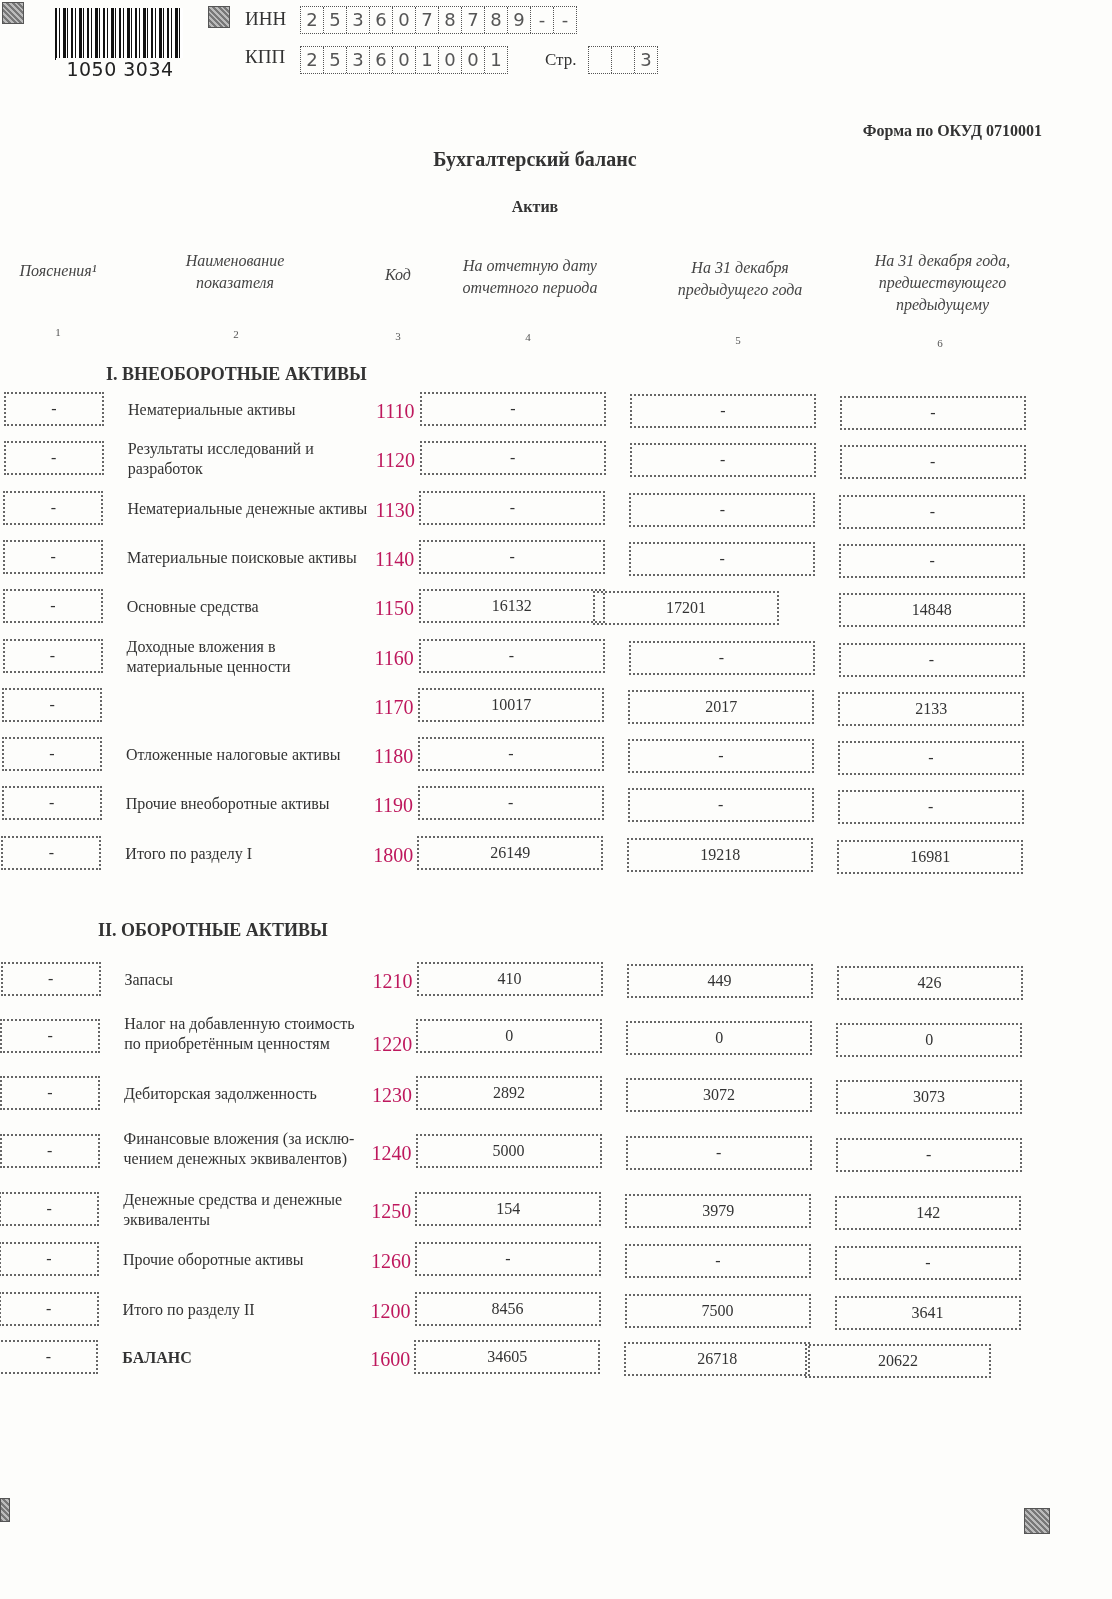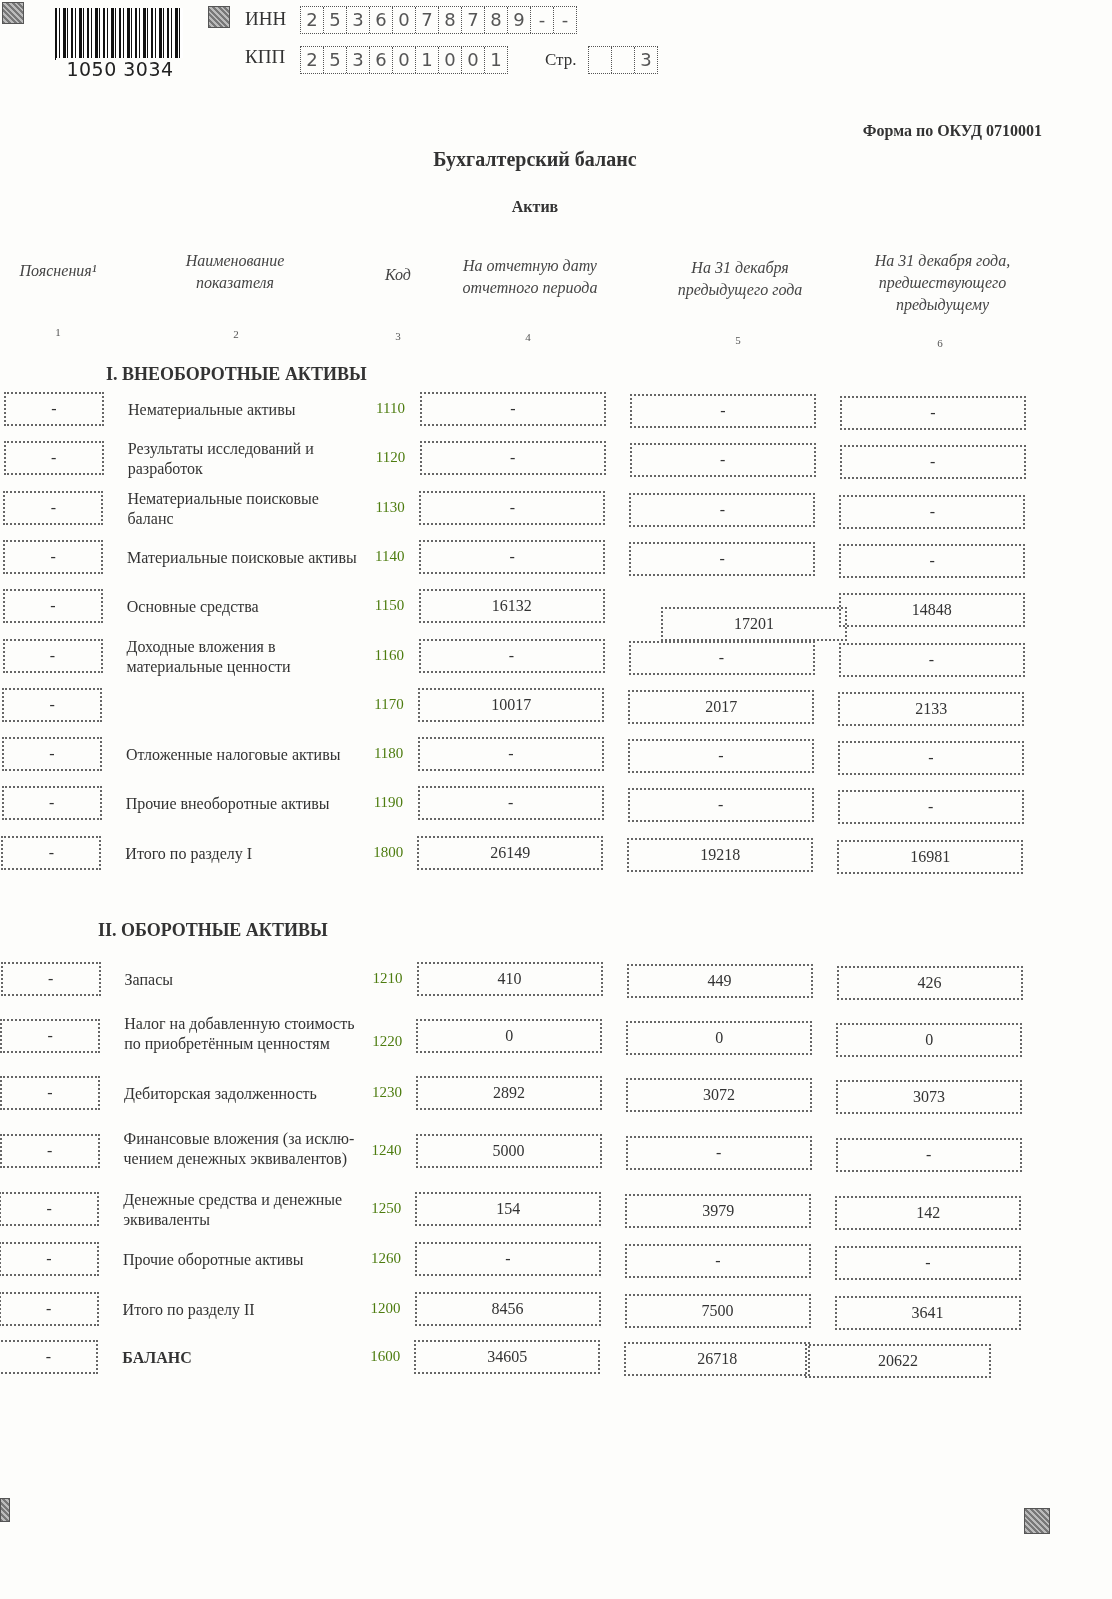--- a/index.html
+++ b/index.html
@@ -47,21 +47,21 @@
     position: absolute; border: 2px dotted #666; box-sizing: border-box;
     text-align: center; font-size: 16px; color: #333;
     display: flex; align-items: center; justify-content: center;
   }
   .note-box { width: 100px; height: 34px; }
   .val-box { width: 186px; height: 34px; }
   .row-label {
     position: absolute; font-size: 16px; line-height: 20px; color: #333;
     width: 240px; display: flex; align-items: center;
   }
-  .row-code { position: absolute; font-size: 15px; color: #4d7c0f; }
+  .row-code { position: absolute; font-size: 20px; color: #be185d; }
   .bold { font-weight: bold; }
 </style>
 </head>
 <body>
 
 <div class="marker" style="left:2px; top:2px;"></div>
 <div class="barcode"></div>
 <div class="barcode-num">1050 3034</div>
 <div class="marker" style="left:208px; top:6px;"></div>
 
@@ -133,40 +133,40 @@
     <div class="row" style="top: 437.3px;">
       <div class="note-box" style="left: 3.7042px; top: 4px;">-</div>
       <div class="row-label" style="left: 127.704px; top: 0px; height: 44px;">Результаты исследований и разработок</div>
       <div class="row-code" style="left: 375.704px; top: 12px;">1120</div>
       <div class="val-box" style="left: 419.704px; top: 4px;">-</div>
       <div class="val-box" style="left: 629.704px; top: 6px;">-</div>
       <div class="val-box" style="left: 839.704px; top: 8px;">-</div>
     </div>
     <div class="row" style="top: 486.6px;">
       <div class="note-box" style="left: 3.4084px; top: 4px;">-</div>
-      <div class="row-label" style="left: 127.408px; top: 0px; height: 44px;">Нематериальные поисковые баланс</div>
+      <div class="row-label" style="left: 127.408px; top: 0px; height: 44px;">Нематериальные денежные активы</div>
       <div class="row-code" style="left: 375.408px; top: 12px;">1130</div>
       <div class="val-box" style="left: 419.408px; top: 4px;">-</div>
       <div class="val-box" style="left: 629.408px; top: 6px;">-</div>
       <div class="val-box" style="left: 839.408px; top: 8px;">-</div>
     </div>
     <div class="row" style="top: 535.9px;">
       <div class="note-box" style="left: 3.1126px; top: 4px;">-</div>
       <div class="row-label" style="left: 127.113px; top: 0px; height: 44px;">Материальные поисковые активы</div>
       <div class="row-code" style="left: 375.113px; top: 12px;">1140</div>
       <div class="val-box" style="left: 419.113px; top: 4px;">-</div>
       <div class="val-box" style="left: 629.113px; top: 6px;">-</div>
       <div class="val-box" style="left: 839.113px; top: 8px;">-</div>
     </div>
     <div class="row" style="top: 585.2px;">
       <div class="note-box" style="left: 2.8168px; top: 4px;">-</div>
       <div class="row-label" style="left: 126.817px; top: 0px; height: 44px;">Основные средства</div>
       <div class="row-code" style="left: 374.817px; top: 12px;">1150</div>
       <div class="val-box" style="left: 418.817px; top: 4px;">16132</div>
-      <div class="val-box" style="left: 661px; top: 6px; margin-top: 16px;">17201</div>
+      <div class="val-box" style="left: 593px; top: 6px;">17201</div>
       <div class="val-box" style="left: 838.817px; top: 8px;">14848</div>
     </div>
     <div class="row" style="top: 634.5px;">
       <div class="note-box" style="left: 2.521px; top: 4px;">-</div>
       <div class="row-label" style="left: 126.521px; top: 0px; height: 44px;">Доходные вложения в материальные ценности</div>
       <div class="row-code" style="left: 374.521px; top: 12px;">1160</div>
       <div class="val-box" style="left: 418.521px; top: 4px;">-</div>
       <div class="val-box" style="left: 628.521px; top: 6px;">-</div>
       <div class="val-box" style="left: 838.521px; top: 8px;">-</div>
     </div>

